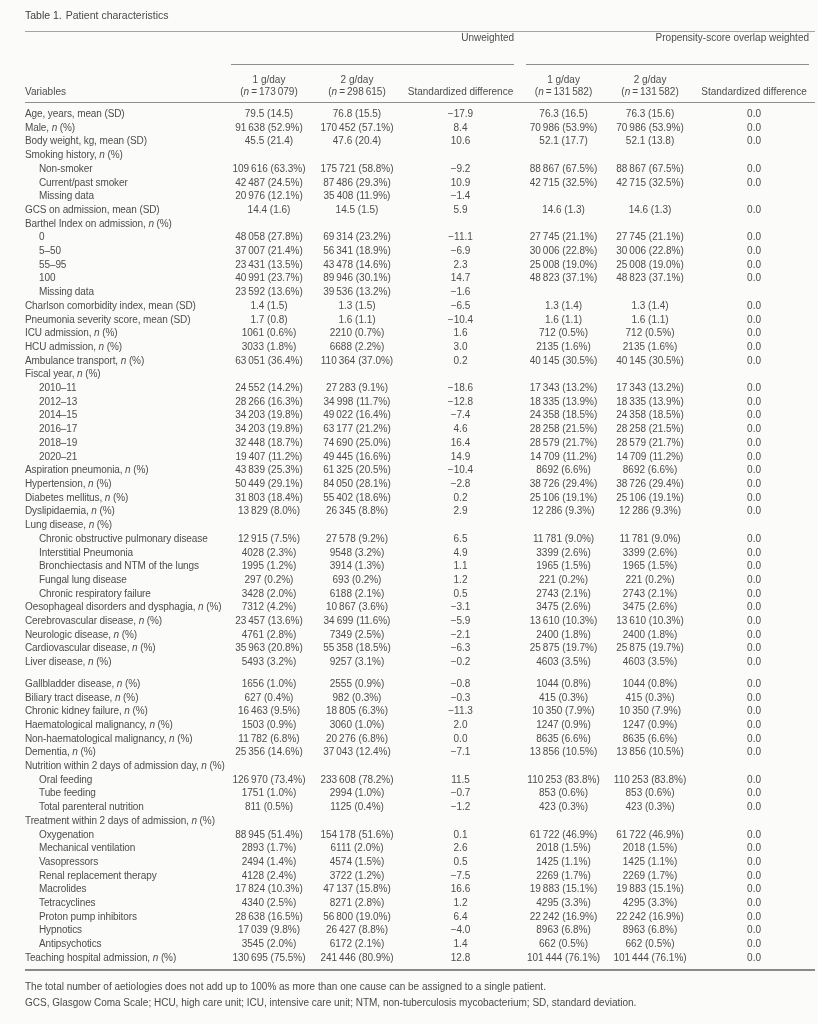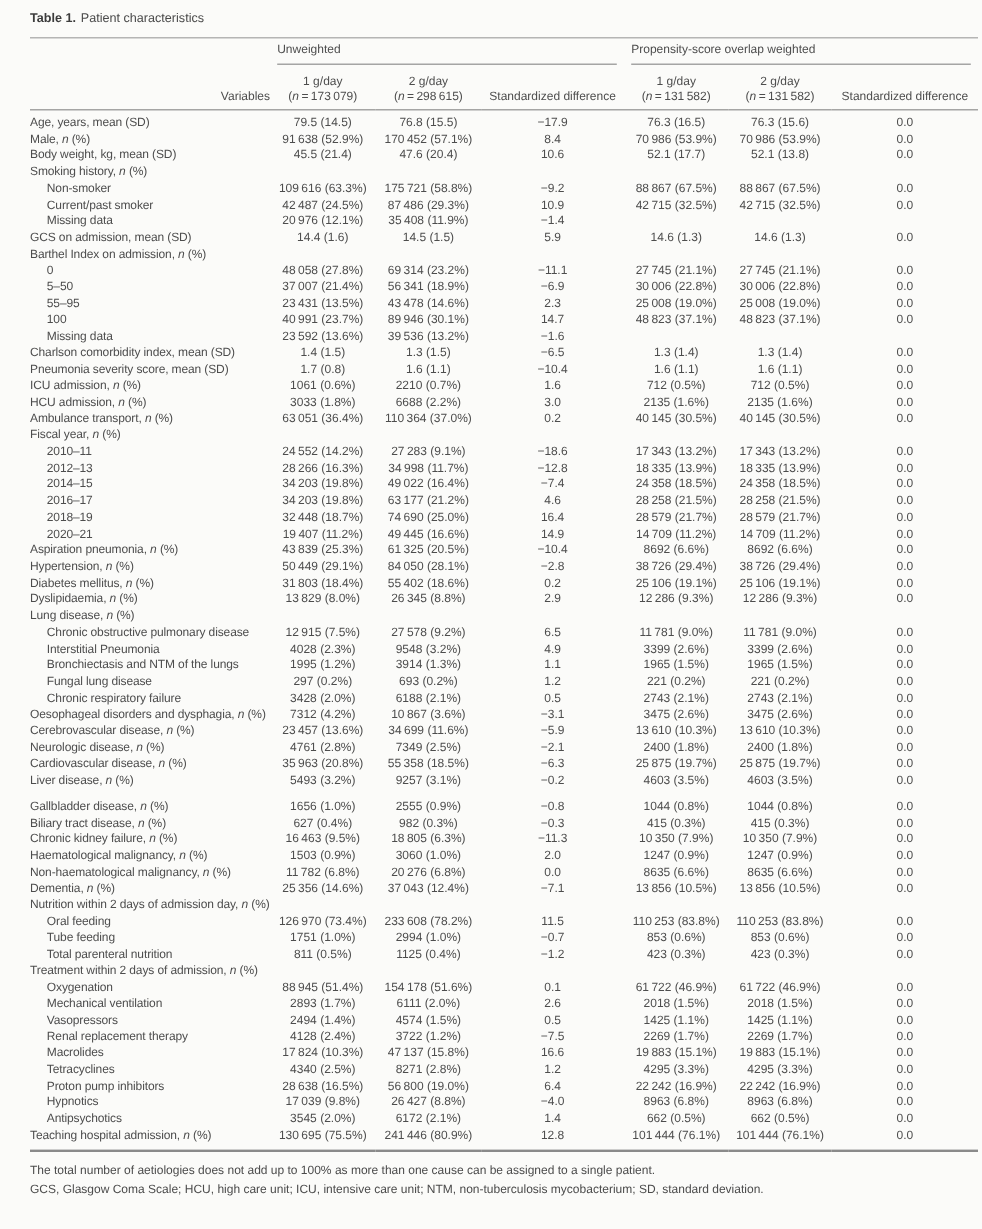--- a/index.html
+++ b/index.html
@@ -4,28 +4,28 @@
 <style>
   html,body{margin:0;padding:0}
   body{
     width:818px;height:1024px;overflow:hidden;
     background:#fbfbf9;
     font-family:"Liberation Sans",sans-serif;
     color:#4d4d4d;
   }
   .page{padding:7px 3px 0 25px}
   .title{font-size:10.5px;margin:2px 0 10px 0;color:#4a4a4a}
-  .title-label{font-weight:700;color:#3c3c3c;margin-right:4px}
+  .title-label{font-weight:400;color:#3c3c3c;margin-right:4px}
   .rule-top{width:790px;border-top:1.5px solid #a3a3a3;height:0}
   table{width:790px;border-collapse:collapse;table-layout:fixed;font-size:10px;color:#4d4d4d}
   thead th{font-weight:400;padding:0;vertical-align:bottom}
   .grp-row th{height:22px}
-  .spanline{margin:0 6px;padding-bottom:6px;border-bottom:1px solid #8f8f8f;text-align:left}
+  .spanline{margin:0 6px;padding-bottom:21px;border-bottom:1px solid #8f8f8f;text-align:right}
   .hdr-row th{height:33px;border-bottom:1.5px solid #8f8f8f;padding-bottom:4px;line-height:12px}
-  .hdr-row th.h-var{text-align:right}
+  .hdr-row th.h-var{text-align:left}
   tbody td{height:13.7px;line-height:13.7px;padding:0;white-space:nowrap;overflow:visible}
   tbody tr:first-child td{padding-top:4px}
   tr.gap td{padding-top:8px}
   tbody tr:last-child td{padding-bottom:4px;border-bottom:2px solid #8a8a8a}
   td.lbl{text-align:left;letter-spacing:-0.1px}
   td.lbl.ind{padding-left:14px}
   td.val{text-align:center}
   .footnotes{width:790px;margin-top:8px;font-size:10px;line-height:16.5px;color:#4b4b4b}
 </style>
 </head>

